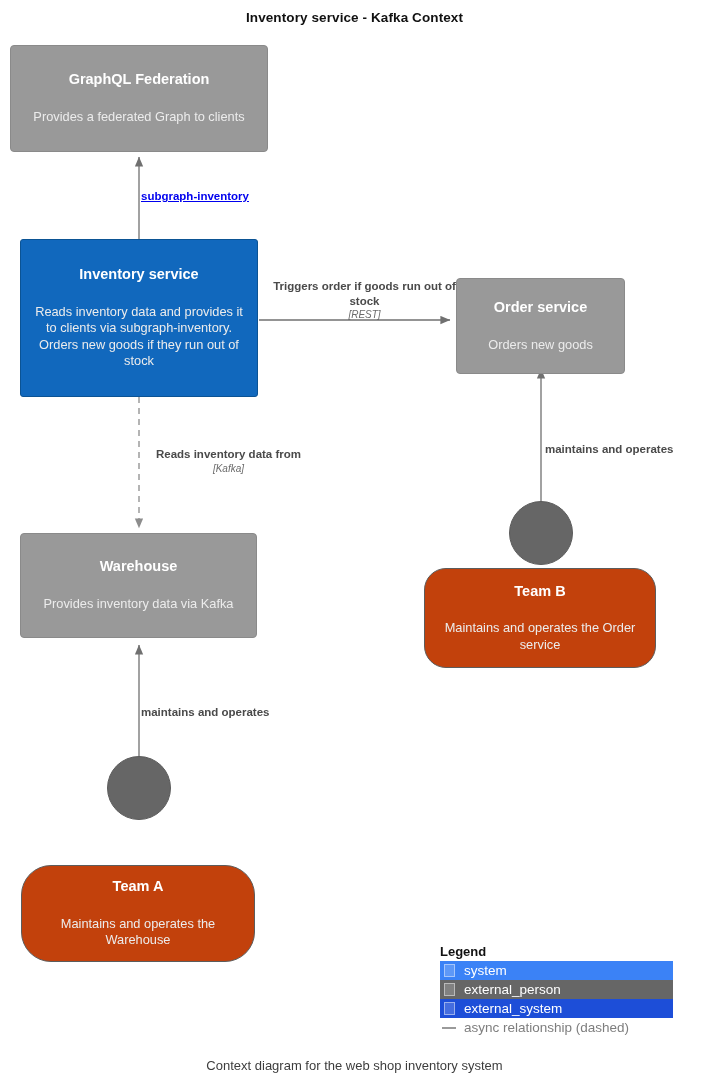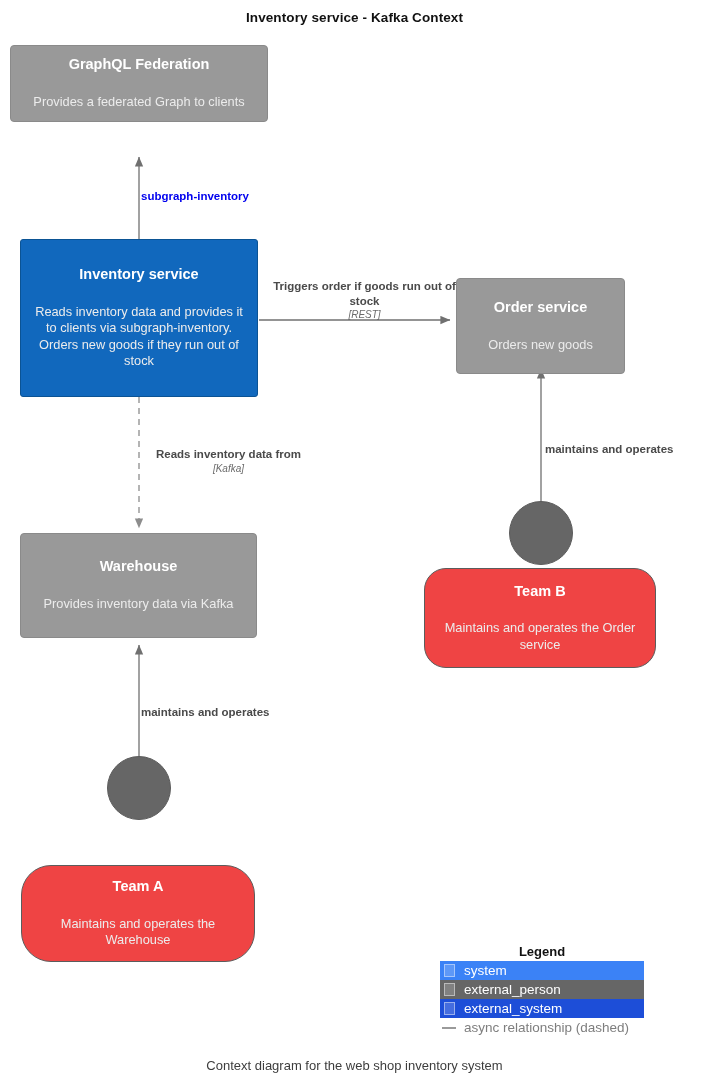--- a/index.html
+++ b/index.html
@@ -72,21 +72,21 @@
     background: #1168bd;
     border: 1px solid #0b5394;
     border-radius: 3px;
   }
   .node-external-system {
     background: #999999;
     border: 1px solid #8a8a8a;
     border-radius: 4px;
   }
   .node-person-body {
-    background: #ef4444;
+    background: #c2410c;
     border: 1px solid #5c5c5c;
     border-radius: 22px;
   }
   .person-head {
     position: absolute;
     background: #666666;
     border: 1px solid #5c5c5c;
     border-radius: 50%;
     box-sizing: border-box;
   }
@@ -109,40 +109,40 @@
     font-size: 10px;
     margin-top: 1px;
   }
   .rel-label.left-anchored { text-align: left; }
 
   .rel-link {
     position: absolute;
     font-size: 11.5px;
     font-weight: bold;
     color: #0000ee;
+    text-decoration: underline;
     cursor: pointer;
   }
 
   
   #edges {
     position: absolute;
     left: 0;
     top: 0;
     width: 709px;
     height: 1088px;
     pointer-events: none;
   }
 
   
   #legend {
     position: absolute;
     left: 440px;
     top: 944px;
-    width: 204px;
-    text-align: center;
+    width: 233px;
   }
   .legend-title {
     font-size: 13px;
     font-weight: bold;
     color: #111111;
     margin-bottom: 2px;
   }
   .legend-row {
     display: flex;
     align-items: center;
@@ -210,21 +210,21 @@
 
     <g>
       <line x1="139" y1="757" x2="139" y2="645" stroke="#707070" stroke-width="1.3" marker-end="url(#arrowGray)"></line>
     </g>
 
     <g>
       <line x1="541" y1="502" x2="541" y2="369" stroke="#707070" stroke-width="1.3" marker-end="url(#arrowGray)"></line>
     </g>
   </svg>
 
-  <div class="node node-external-system" style="left:10px; top:45px; width:258px; height:77px;">
+  <div class="node node-external-system" style="left:10px; top:45px; width:258px; height:107px;">
     <div class="node-title">GraphQL Federation</div>
     <div class="node-desc">Provides a federated Graph to clients</div>
   </div>
 
   <div class="rel-link" style="left:141px; top:190px;">subgraph-inventory</div>
 
   <div class="node node-system" style="left:20px; top:239px; width:238px; height:158px;">
     <div class="node-title">Inventory service</div>
     <div class="node-desc">Reads inventory data and provides it to clients via subgraph-inventory. Orders new goods if they run out of stock</div>
   </div>

